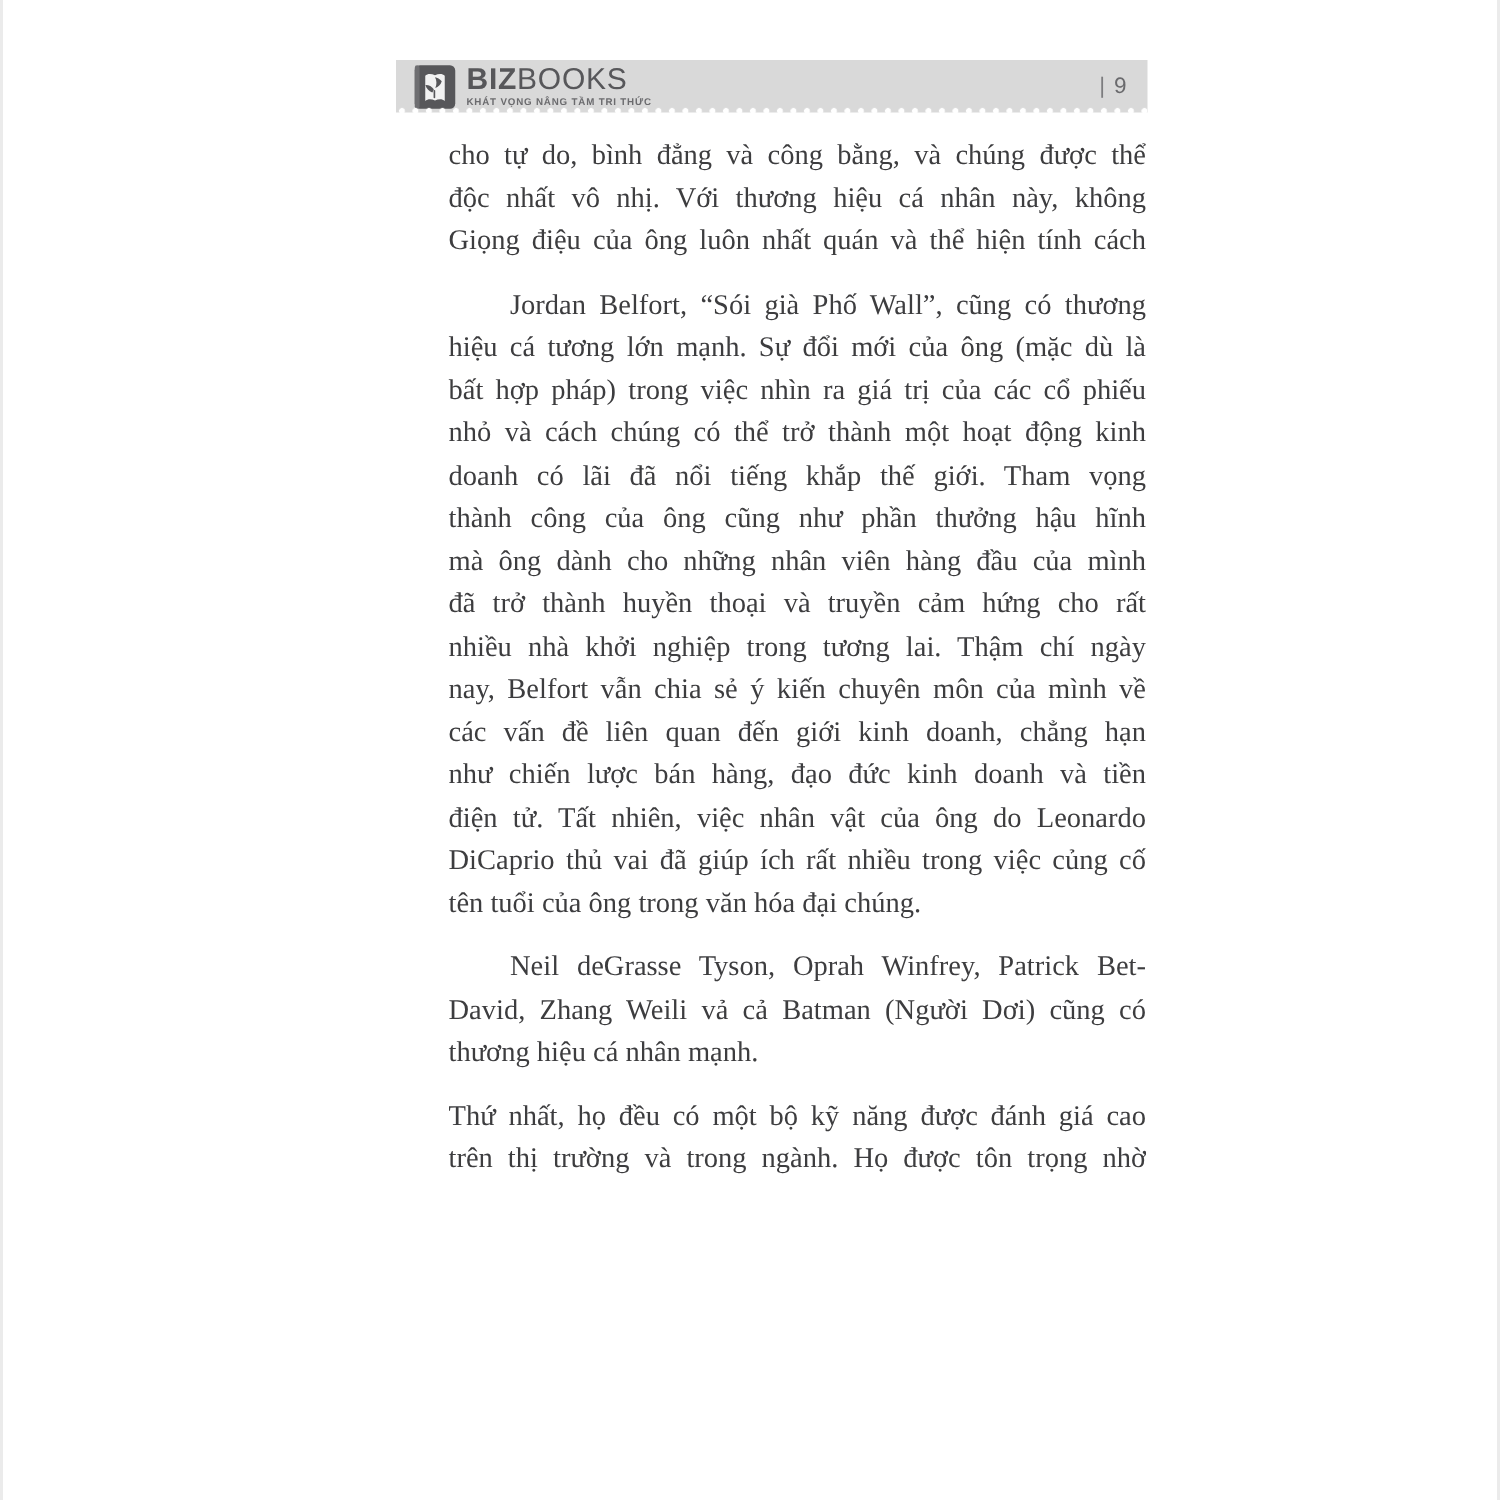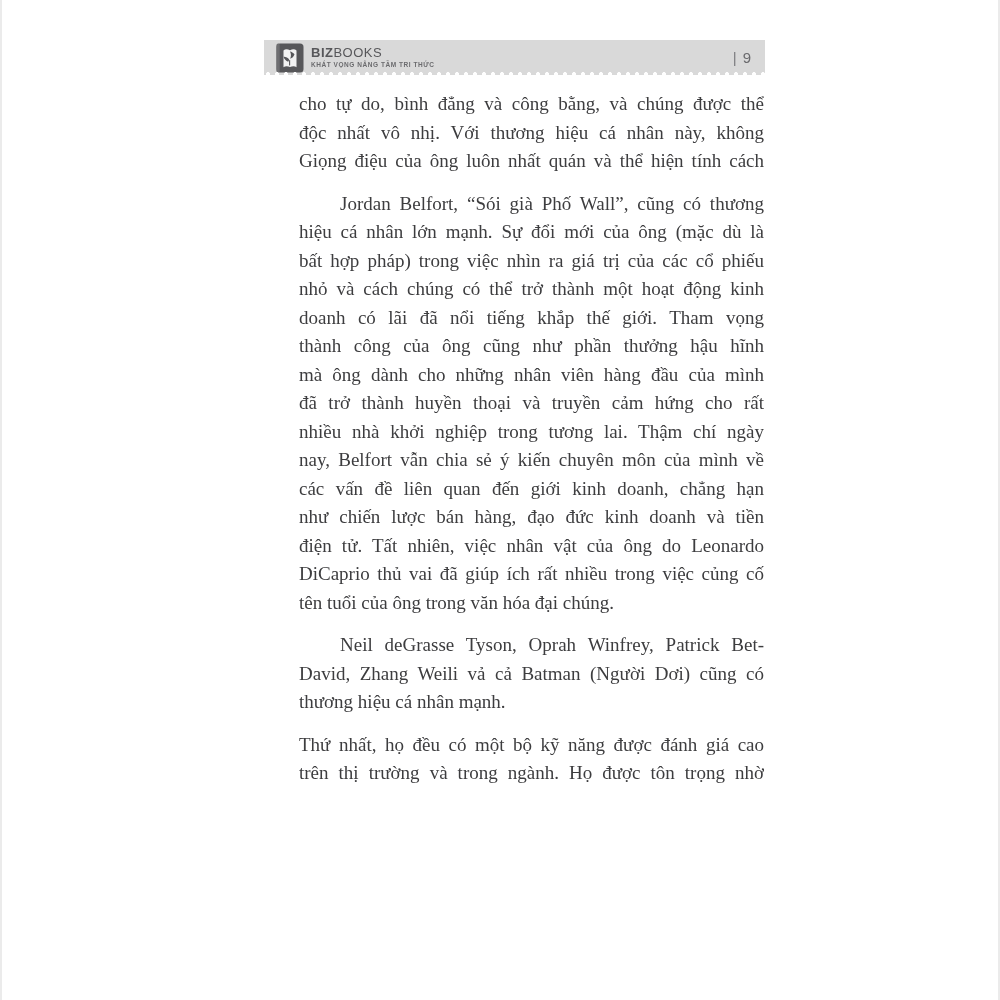--- a/index.html
+++ b/index.html
@@ -29,21 +29,21 @@
   .header-bar::after{
     content:"";position:absolute;left:0;right:0;bottom:-1px;height:6px;
     background-image:radial-gradient(circle at 4px 4px,#ffffff 1.8px,rgba(255,255,255,0) 2.2px);
     background-size:9px 7px;background-repeat:repeat-x;
   }
   .logo{display:flex;align-items:center;gap:7px;}
   .logo-icon{width:28px;height:30px;display:block;flex:0 0 auto;}
   .brand-text{display:flex;flex-direction:column;line-height:1;}
   .brand-name{
     font-family:"Liberation Sans", sans-serif;
-    font-size:13px;color:var(--logo);letter-spacing:.5px;line-height:1;
+    font-size:20px;color:var(--logo);letter-spacing:.5px;line-height:1;
   }
   .brand-name .bold{font-weight:700;}
   .brand-name .reg{font-weight:400;}
   .brand-tagline{
     font-family:"Liberation Sans", sans-serif;
     font-size:6.5px;font-weight:700;color:var(--tagline);
     letter-spacing:.55px;margin-top:3px;white-space:nowrap;
   }
   .page-number{
     font-family:"Liberation Sans", sans-serif;
@@ -97,21 +97,21 @@
 </div>
 
 <div class="page-column" id="paragraphs">
     <div class="paragraph">
       <div class="line">cho tự do, bình đẳng và công bằng, và chúng được thể</div>
       <div class="line">độc nhất vô nhị. Với thương hiệu cá nhân này, không</div>
       <div class="line">Giọng điệu của ông luôn nhất quán và thể hiện tính cách</div>
     </div>
     <div class="paragraph">
       <div class="line line-indent">Jordan Belfort, “Sói già Phố Wall”, cũng có thương</div>
-      <div class="line">hiệu cá nhân lớn mạnh. Sự đổi mới của ông (mặc dù là</div>
+      <div class="line">hiệu cá tương lớn mạnh. Sự đổi mới của ông (mặc dù là</div>
       <div class="line">bất hợp pháp) trong việc nhìn ra giá trị của các cổ phiếu</div>
       <div class="line">nhỏ và cách chúng có thể trở thành một hoạt động kinh</div>
       <div class="line">doanh có lãi đã nổi tiếng khắp thế giới. Tham vọng</div>
       <div class="line">thành công của ông cũng như phần thưởng hậu hĩnh</div>
       <div class="line">mà ông dành cho những nhân viên hàng đầu của mình</div>
       <div class="line">đã trở thành huyền thoại và truyền cảm hứng cho rất</div>
       <div class="line">nhiều nhà khởi nghiệp trong tương lai. Thậm chí ngày</div>
       <div class="line">nay, Belfort vẫn chia sẻ ý kiến chuyên môn của mình về</div>
       <div class="line">các vấn đề liên quan đến giới kinh doanh, chẳng hạn</div>
       <div class="line">như chiến lược bán hàng, đạo đức kinh doanh và tiền</div>

